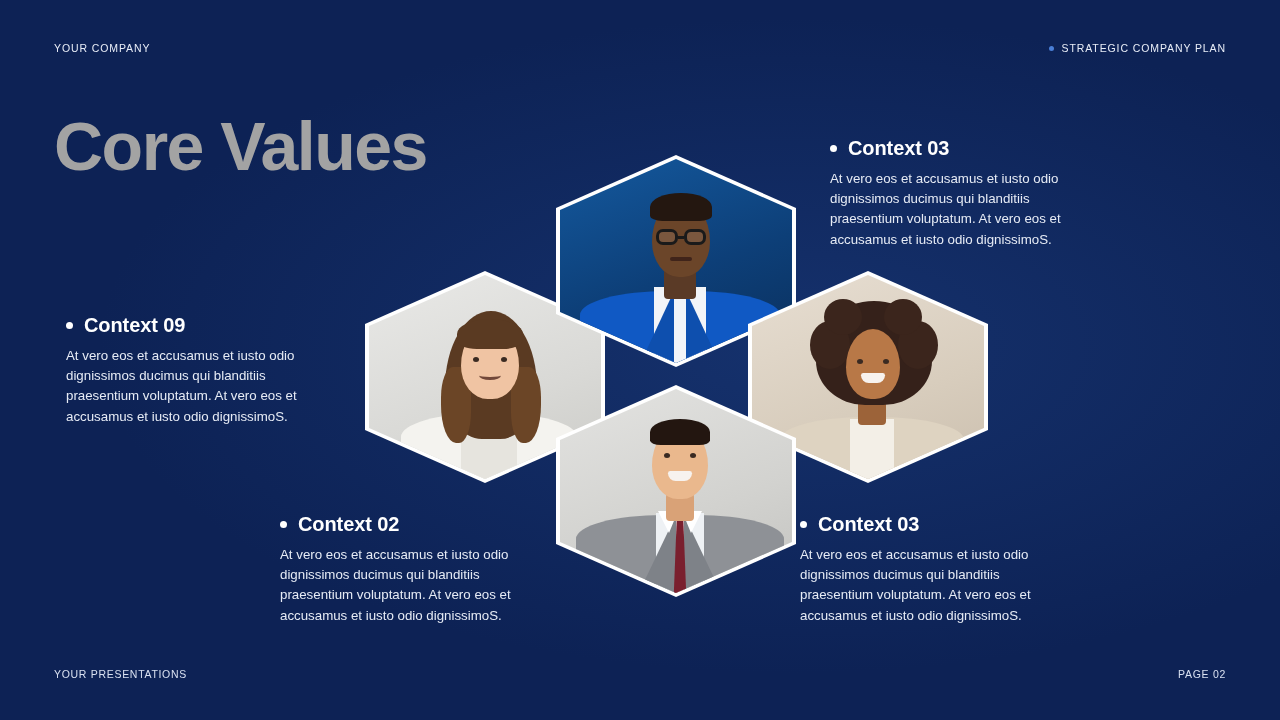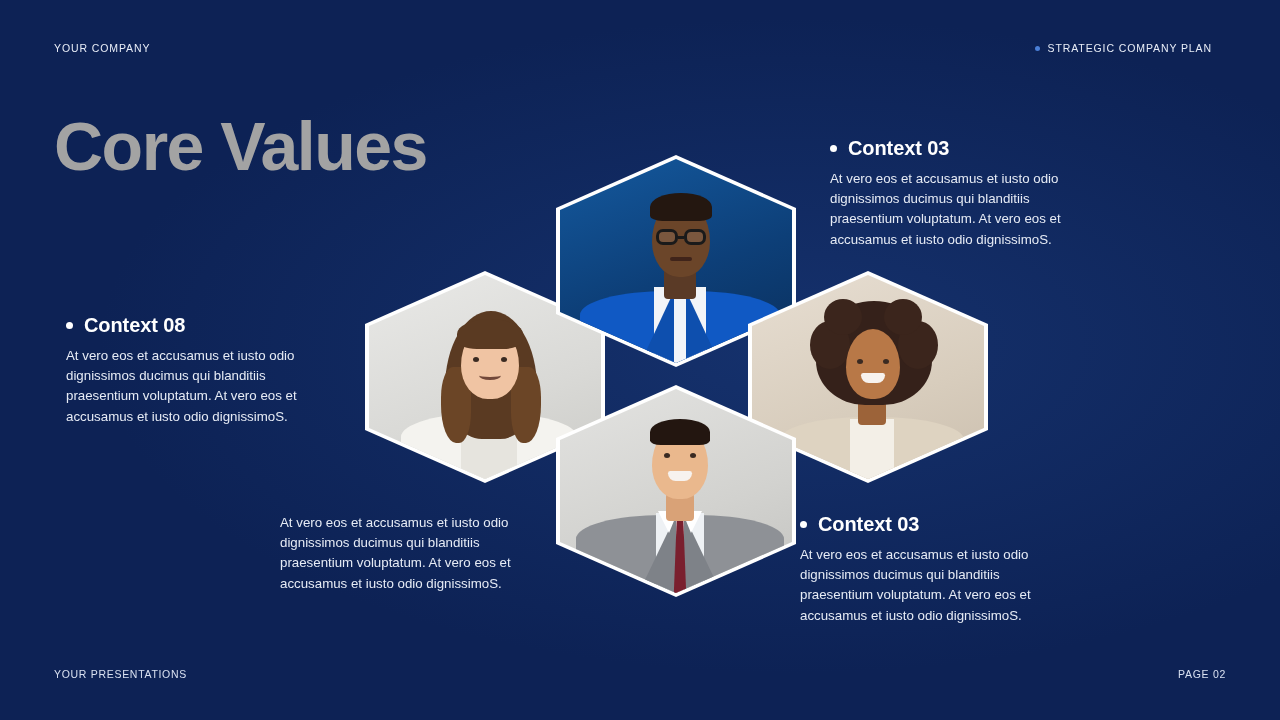--- a/index.html
+++ b/index.html
@@ -13,21 +13,21 @@
   }
   
   .bg-overlay {
     position:absolute; inset:0;
     background:radial-gradient(ellipse at 62% 48%, rgba(28,62,128,0.55) 0%, rgba(13,34,85,0) 62%);
     pointer-events:none;
   }
 
   
   .header {
-    position:absolute; top:42px; left:54px; right:68px;
+    position:absolute; top:42px; left:54px; right:54px;
     display:flex; justify-content:space-between; align-items:center;
   }
   .header-left {
     font-size:10.5px; letter-spacing:0.9px; color:#e8edf7; font-weight:400;
   }
   .header-right {
     display:flex; align-items:center; gap:8px;
     font-size:10.5px; letter-spacing:0.9px; color:#e8edf7;
   }
   .dot-sm {
@@ -135,26 +135,30 @@
   </div>
 </div>
 
 <div class="title-block">
   <div class="page-title">Core Values</div>
 </div>
 
 <div class="ctx" id="ctx1">
   <div class="ctx-head">
     <span class="ctx-dot"></span>
-    <span class="ctx-title">Context 08</span>
+    <span class="ctx-title">Context 09</span>
   </div>
   <div class="ctx-body">At vero eos et accusamus et iusto odio dignissimos ducimus qui blanditiis praesentium voluptatum. At vero eos et accusamus et iusto odio dignissimoS.</div>
 </div>
 
 <div class="ctx" id="ctx2">
+  <div class="ctx-head">
+    <span class="ctx-dot"></span>
+    <span class="ctx-title">Context 02</span>
+  </div>
   <div class="ctx-body">At vero eos et accusamus et iusto odio dignissimos ducimus qui blanditiis praesentium voluptatum. At vero eos et accusamus et iusto odio dignissimoS.</div>
 </div>
 
 <div class="ctx" id="ctx3">
   <div class="ctx-head">
     <span class="ctx-dot"></span>
     <span class="ctx-title">Context 03</span>
   </div>
   <div class="ctx-body">At vero eos et accusamus et iusto odio dignissimos ducimus qui blanditiis praesentium voluptatum. At vero eos et accusamus et iusto odio dignissimoS.</div>
 </div>

